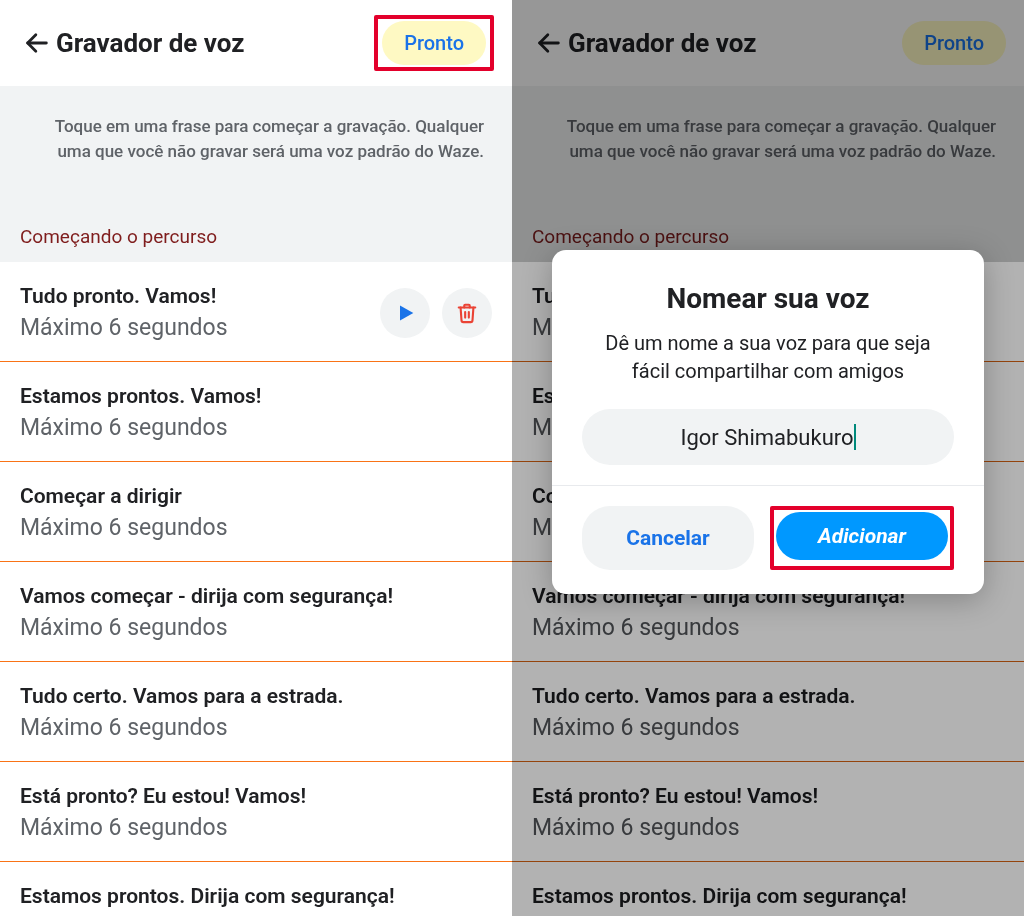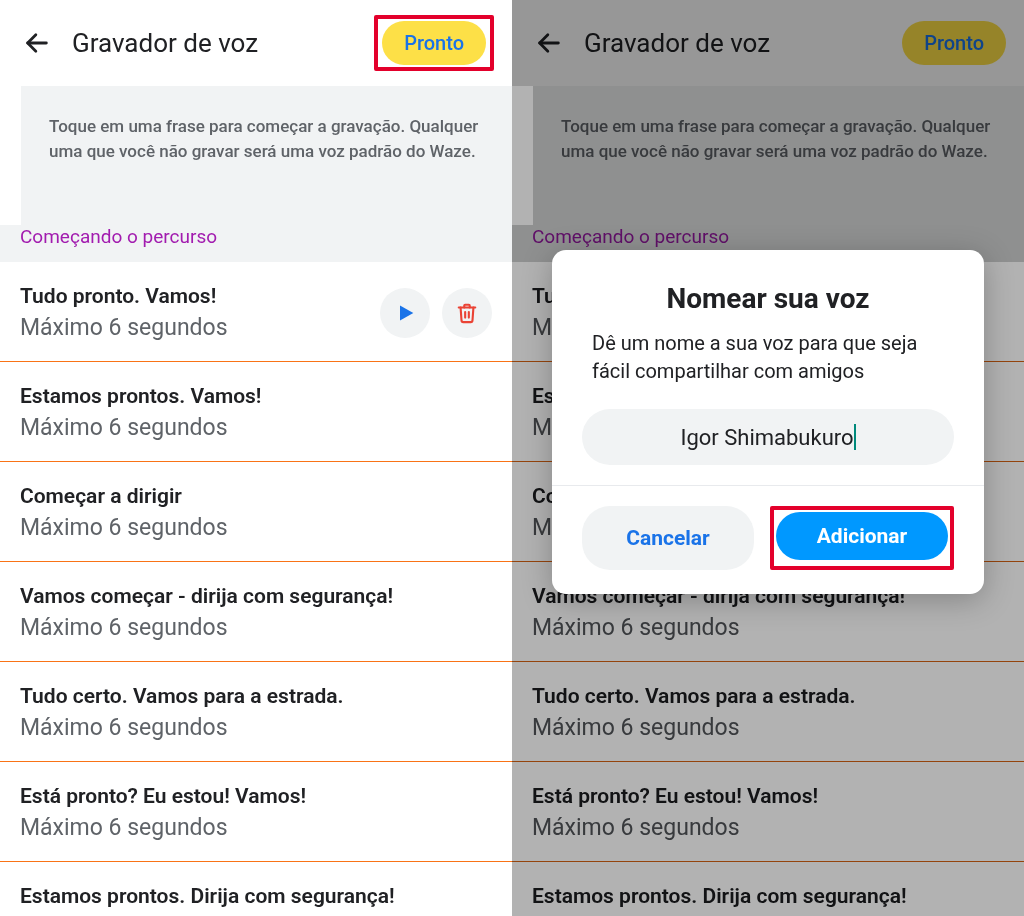--- a/index.html
+++ b/index.html
@@ -3,44 +3,44 @@
 <meta charset="utf-8">
 <style>
   * { margin: 0; padding: 0; box-sizing: border-box; font-family: -apple-system, BlinkMacSystemFont, "Segoe UI", Roboto, Arial, sans-serif; }
   body { width: 1024px; height: 916px; display: flex; background: #fff; overflow: hidden; }
   .pane { width: 512px; height: 916px; position: relative; overflow: hidden; }
   .pane-right .pane-content { filter: brightness(0.85); }
   .pane-right .dim-overlay { position:absolute; inset:0; background:rgba(0,0,0,0.30); z-index:5; }
 
   .header { display:flex; align-items:center; height:86px; padding:0 18px; background:#fff; }
   .back-btn { width:38px; height:38px; display:flex; align-items:center; justify-content:center; cursor:pointer; }
-  .title { font-size:26px; font-weight:400; color:#202124; margin-left:16px; flex:1; }
-  .done-btn { background:#fde047; color:#1a73e8; font-size:20px; font-weight:500; border:none; border-radius:22px; padding:10px 22px; cursor:pointer; }
+  .title { font-size:26px; font-weight:700; color:#202124; flex:1; }
+  .done-btn { background:#fef9c3; color:#1a73e8; font-size:20px; font-weight:500; border:none; border-radius:22px; padding:10px 22px; cursor:pointer; }
   .hl-red-done { border:4px solid #e3002b; padding:2px 4px; border-radius:2px; display:flex; }
 
-  .instr { background:#f1f3f4; padding:28px 28px 62px 28px; font-size:17px; color:#5f6368; text-align:left; line-height:1.45; font-weight:500;margin-left:21px; }
-  .section { background:#f1f3f4; padding:0 20px 14px 20px; font-size:19px; color:#a21caf; }
+  .instr { background:#f1f3f4; padding:28px 28px 62px 28px; font-size:17px; color:#5f6368; text-align:right; line-height:1.45; font-weight:500; }
+  .section { background:#f1f3f4; padding:0 20px 14px 20px; font-size:19px; color:#7f1d1d; }
 
   .phrase { padding:22px 20px 20px 20px; border-bottom:1px solid #f97316; display:flex; align-items:center; }
   .phrase .txt { flex:1; }
   .p-title { font-size:21px; color:#202124; font-weight:600; margin-bottom:6px; }
   .p-sub { font-size:23px; color:#5f6368; }
   .circ-btn { width:50px; height:50px; border-radius:50%; background:#f1f3f4; display:flex; align-items:center; justify-content:center; margin-left:12px; cursor:pointer; }
 
   .modal { position:absolute; left:50%; top:250px; transform:translateX(-50%); width:432px; background:#fff; border-radius:14px; z-index:10; padding:32px 0 24px 0; box-shadow:0 6px 30px rgba(0,0,0,0.25); }
   .m-title { font-size:28px; font-weight:700; color:#202124; text-align:center; margin-bottom:14px; }
-  .m-sub { font-size:20px; color:#202124; text-align:left; line-height:1.4; padding:0 40px; margin-bottom:24px; }
+  .m-sub { font-size:20px; color:#202124; text-align:center; line-height:1.4; padding:0 40px; margin-bottom:24px; }
   .m-input-wrap { padding:0 30px; margin-bottom:20px;text-align:center; }
   .m-input-caret { display:inline-block; width:2px; height:26px; background:#00897b; vertical-align:middle; }
   .m-input-fake { width:100%; height:56px; background:#f1f3f4; border-radius:28px; font-size:22px; display:flex; align-items:center; justify-content:center; color:#202124; }
   .m-divider { height:1px; background:#e8eaed; margin:0 0 20px 0; }
   .m-actions { display:flex; justify-content:space-between; padding:0 30px; gap:16px; }
   .m-cancel { flex:1; height:64px; border:none; background:#f1f3f4; color:#1a73e8; font-size:21px; font-weight:700; border-radius:28px; cursor:pointer; }
   .m-add-wrap { flex:1; border:4px solid #e3002b; border-radius:2px; padding:2px; display:flex; }
-  .m-add { width:100%; height:48px; border:none; background:#0098ff; color:#fff; font-size:21px; font-weight:700; border-radius:28px; cursor:pointer; }
+  .m-add { width:100%; height:48px; border:none; background:#0098ff; color:#fff; font-size:21px; font-weight:700; border-radius:28px; cursor:pointer;font-style:italic; }
 
   svg { display:block; }
 </style>
 </head>
 <body>
 
 <div class="pane pane-left">
   <div class="header">
     <div class="back-btn">
       <svg width="28" height="28" viewBox="0 0 24 24" fill="none" stroke="#202124" stroke-width="2.4" stroke-linecap="round" stroke-linejoin="round">

